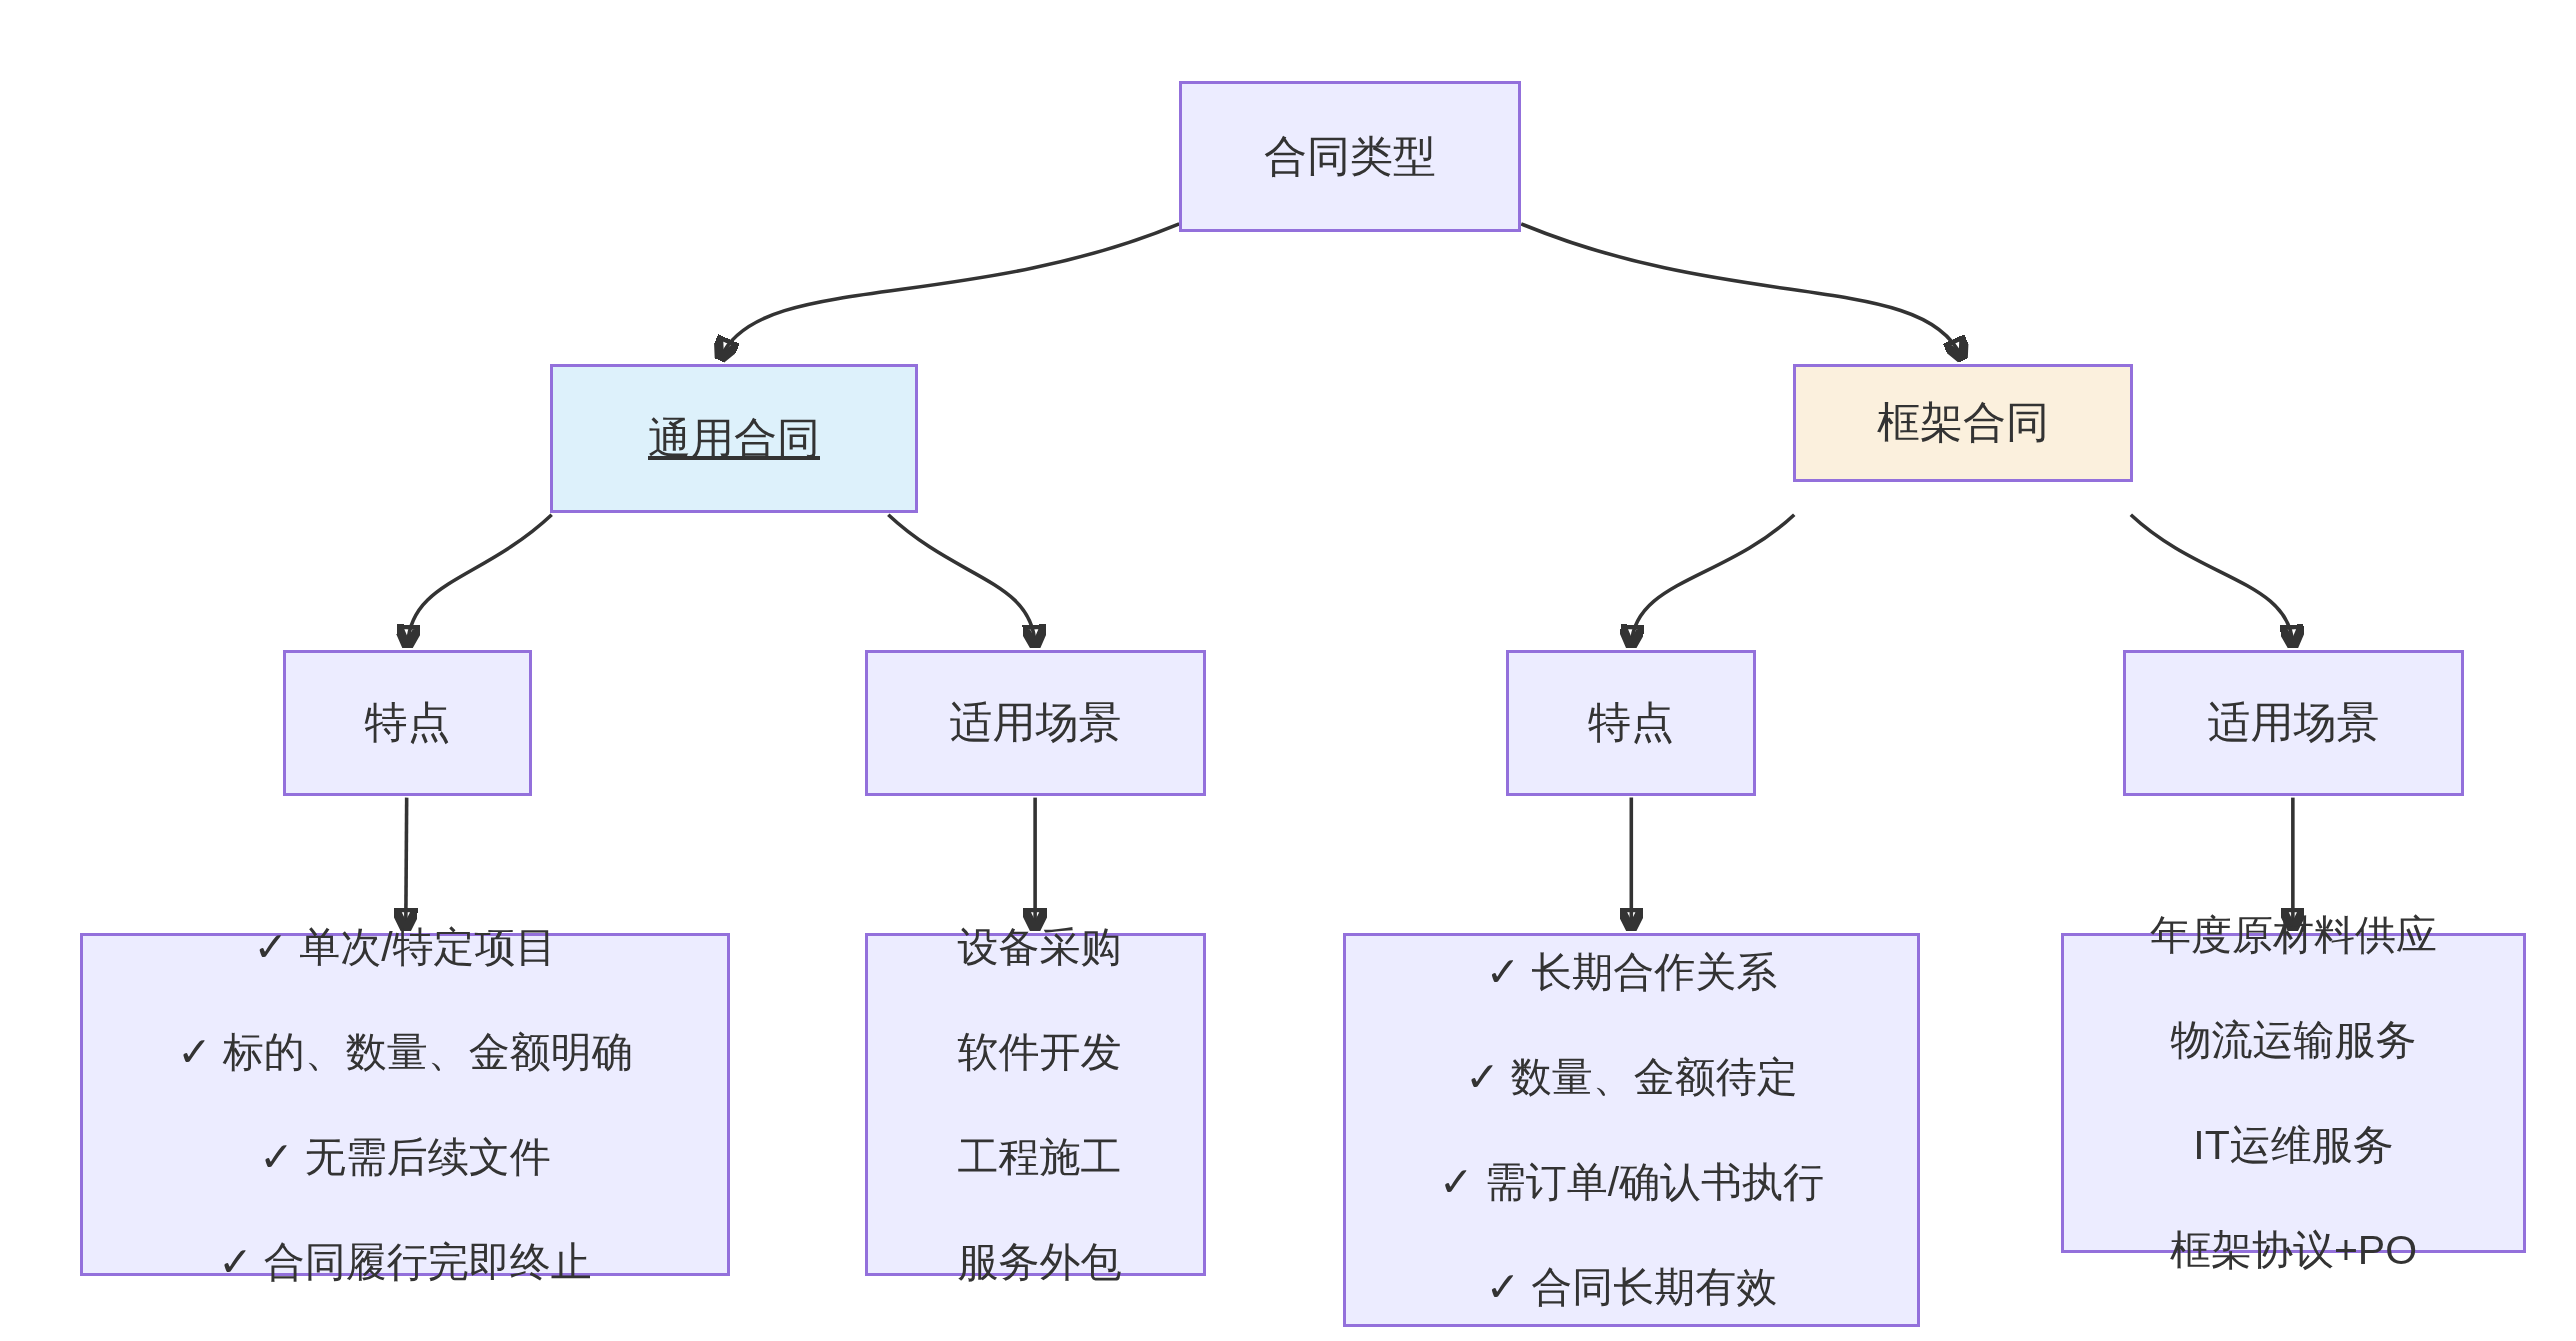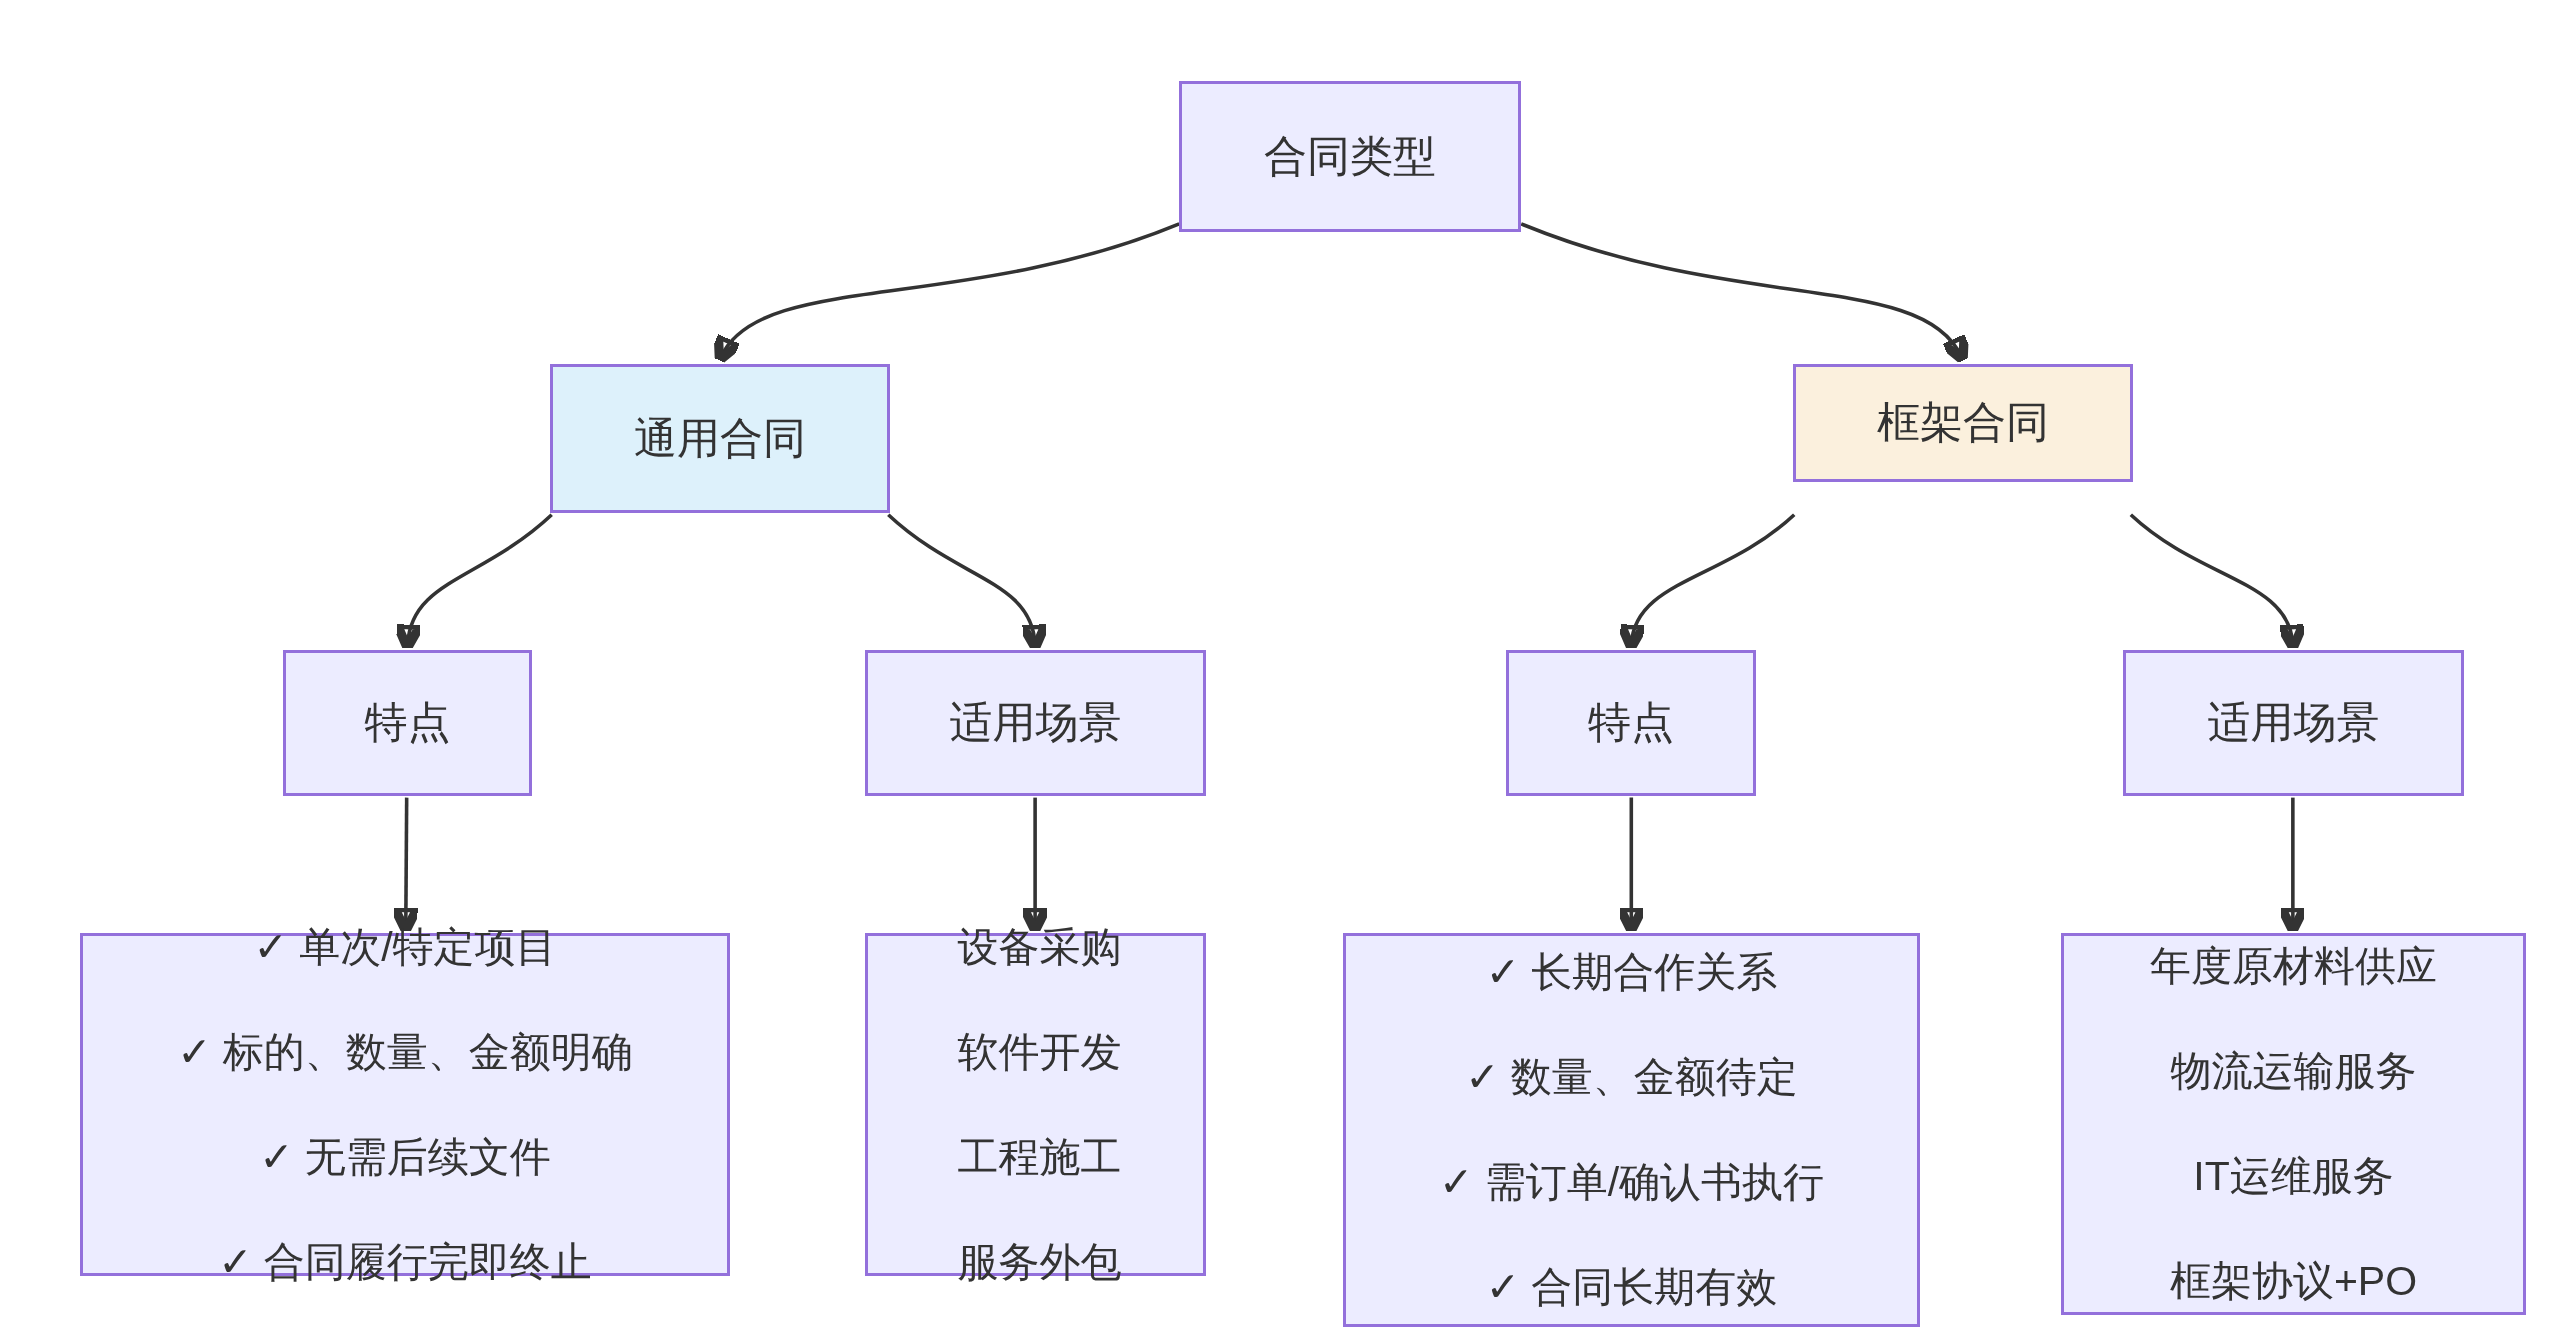--- a/index.html
+++ b/index.html
@@ -47,30 +47,30 @@
     flex-direction: column;
     font-size: 41px;
     line-height: 77px;
     gap: 28px;
   }
   .leaf-line {
     display: block;
   }
   
   #node-root              { left: 1179px; top: 81px;  width: 342px; height: 151px; }
-  #node-general           { left: 550px;  top: 364px; width: 340px; height: 149px; }
+  #node-general           { left: 550px;  top: 364px; width: 368px; height: 149px; text-decoration: underline; }
   #node-framework         { left: 1793px; top: 364px; width: 340px; height: 118px; }
   #node-general-features  { left: 283px;  top: 650px; width: 249px; height: 146px; }
   #node-general-scenarios { left: 865px;  top: 650px; width: 341px; height: 146px; }
   #node-framework-features  { left: 1506px; top: 650px; width: 250px; height: 146px; }
   #node-framework-scenarios { left: 2123px; top: 650px; width: 341px; height: 146px; }
   #leaf-general-features  { left: 80px;   top: 933px; width: 650px; height: 343px; }
   #leaf-general-scenarios { left: 865px;  top: 933px; width: 341px; height: 343px; padding-left: 8px; }
   #leaf-framework-features  { left: 1343px; top: 933px; width: 577px; height: 394px; }
-  #leaf-framework-scenarios { left: 2061px; top: 933px; width: 465px; height: 382px; }
+  #leaf-framework-scenarios { left: 2061px; top: 933px; width: 465px; height: 320px; }
 </style>
 </head>
 <body>
 
 <div class="canvas">
 
   <svg class="edges" viewBox="0 0 2877 1498" xmlns="http://www.w3.org/2000/svg">
     <defs>
       <marker id="arrow" viewBox="0 0 10 10" refX="8.5" refY="5" markerWidth="6.5" markerHeight="6.5" orient="auto">
         <path d="M 0 0 L 10 5 L 0 10 z" fill="#333333" stroke="none"></path>

